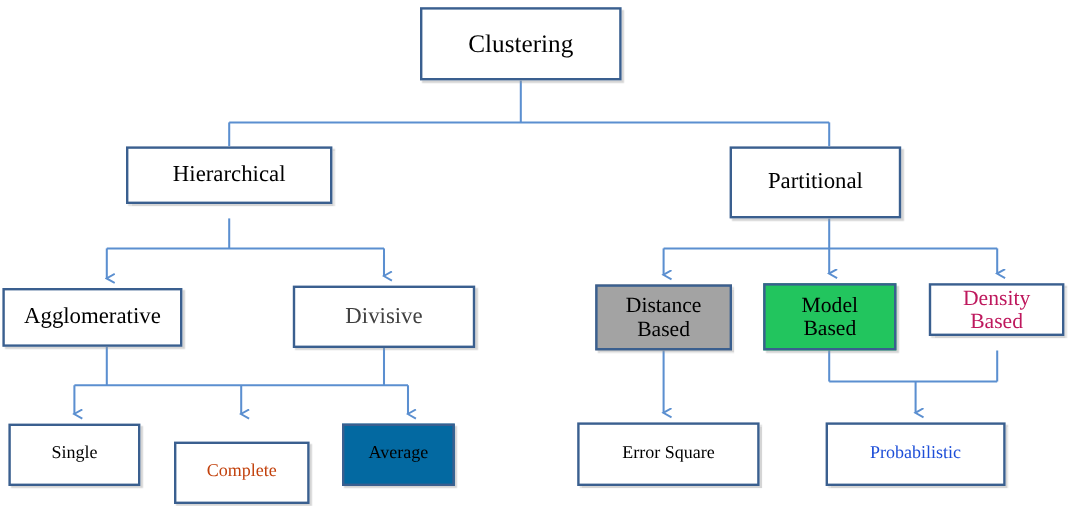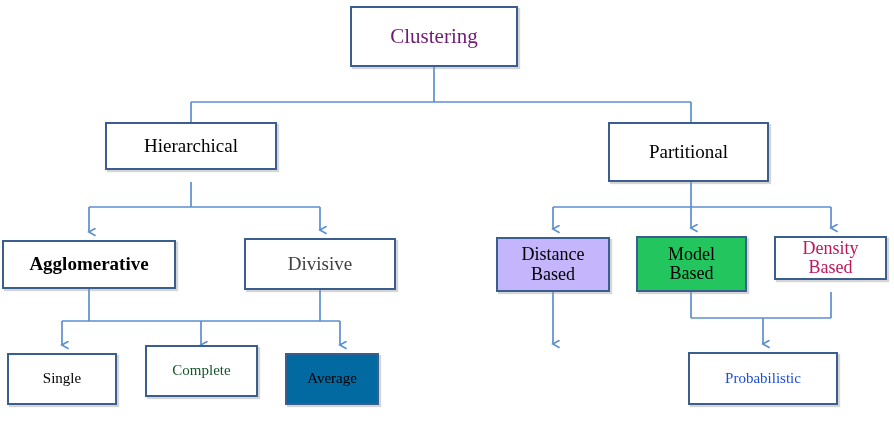--- a/index.html
+++ b/index.html
@@ -97,29 +97,30 @@
       <g>
         <path d="M691,292 L691,318"></path>
         <path d="M831,292 L831,318"></path>
         <path d="M691,318 L831,318"></path>
         <path d="M763,318 L763,344" marker-end="url(#arrowhead)"></path>
       </g>
 
     </g>
   </svg>
 
-  <div class="node n-lvl0" style="left: 350px; top: 6px; width: 168px; height: 61px; border-color: rgb(58, 95, 143); background: rgb(255, 255, 255); color: #701a75;">Clustering</div>
+  <div class="node n-lvl0" style="left: 350px; top: 6px; width: 168px; height: 61px; border-color: rgb(58, 95, 143); background: rgb(255, 255, 255); color: #000000;">Clustering</div>
   <div class="node n-lvl1" style="left: 105px; top: 122px; width: 172px; height: 48px; border-color: rgb(58, 95, 143); background: rgb(255, 255, 255); color: rgb(0, 0, 0);">Hierarchical</div>
-  <div class="node n-lvl1" style="left: 608px; top: 122px; width: 161px; height: 60px; border-color: rgb(58, 95, 143); background: rgb(255, 255, 255); color: rgb(0, 0, 0); text-align: right;">Partitional</div>
-  <div class="node n-lvl2" style="left: 2px; top: 240px; width: 174px; height: 49px; border-color: rgb(58, 95, 143); background: rgb(255, 255, 255); color: rgb(0, 0, 0); font-weight: bold;">Agglomerative</div>
+  <div class="node n-lvl1" style="left: 608px; top: 122px; width: 143px; height: 60px; border-color: rgb(58, 95, 143); background: rgb(255, 255, 255); color: rgb(0, 0, 0); text-align: right;">Partitional</div>
+  <div class="node n-lvl2" style="left: 2px; top: 240px; width: 150px; height: 49px; border-color: rgb(58, 95, 143); background: rgb(255, 255, 255); color: rgb(0, 0, 0);">Agglomerative</div>
   <div class="node n-lvl2" style="left: 244px; top: 238px; width: 152px; height: 52px; border-color: rgb(58, 95, 143); background: rgb(255, 255, 255); color: #404040;">Divisive</div>
-  <div class="node n-lvl2s" style="left: 496px; top: 237px; width: 114px; height: 55px; border-color: rgb(58, 95, 143); background: #c4b5fd; color: rgb(0, 0, 0);">Distance
+  <div class="node n-lvl2s" style="left: 496px; top: 237px; width: 114px; height: 55px; border-color: rgb(58, 95, 143); background: #a3a3a3; color: rgb(0, 0, 0);">Distance
 Based</div>
   <div class="node n-lvl2s" style="left: 636px; top: 236px; width: 111px; height: 56px; border-color: rgb(58, 95, 143); background: #22c55e; color: rgb(0, 0, 0);">Model
 Based</div>
   <div class="node n-lvl2s" style="left: 774px; top: 236px; width: 113px; height: 44px; border-color: rgb(58, 95, 143); background: rgb(255, 255, 255); color: #be185d;">Density
 Based</div>
   <div class="node n-lvl3" style="left: 7px; top: 353px; width: 110px; height: 52px; border-color: rgb(58, 95, 143); background: rgb(255, 255, 255); color: rgb(0, 0, 0);">Single</div>
-  <div class="node n-lvl3" style="left: 145px; top: 345px; width: 113px; height: 52px; border-color: rgb(58, 95, 143); background: rgb(255, 255, 255); color: #14532d;">Complete</div>
+  <div class="node n-lvl3" style="left: 145px; top: 368px; width: 113px; height: 52px; border-color: rgb(58, 95, 143); background: rgb(255, 255, 255); color: #c2410c;">Complete</div>
   <div class="node n-lvl3" style="left: 285px; top: 353px; width: 94px; height: 52px; border-color: rgb(58, 95, 143); background: #0369a1; color: rgb(0, 0, 0);">Average</div>
+  <div class="node n-lvl3" style="left: 481px; top: 352px; width: 152px; height: 53px; border-color: rgb(58, 95, 143); background: rgb(255, 255, 255); color: rgb(0, 0, 0);">Error Square</div>
   <div class="node n-lvl3" style="left: 688px; top: 352px; width: 150px; height: 53px; border-color: rgb(58, 95, 143); background: rgb(255, 255, 255); color: #1d4ed8;">Probabilistic</div>
 
 </div>
 
 </body></html>

